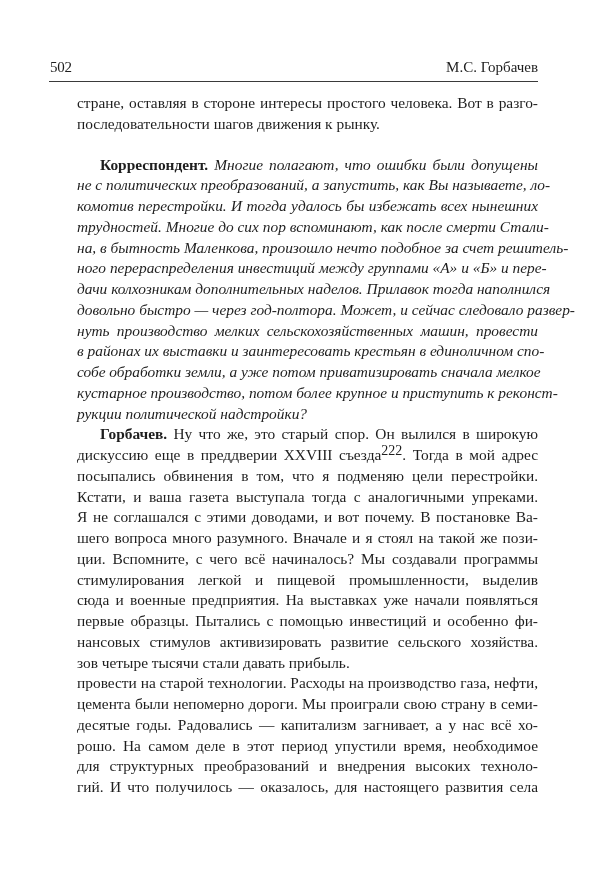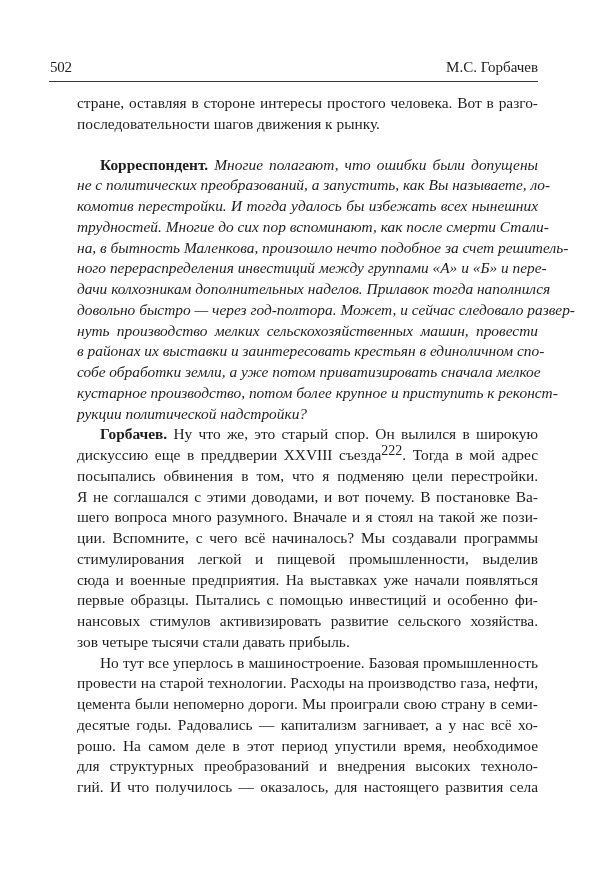--- a/index.html
+++ b/index.html
@@ -105,32 +105,32 @@
     <span class="line question">в районах их выставки и заинтересовать крестьян в единоличном спо-</span>
     <span class="line question">собе обработки земли, а уже потом приватизировать сначала мелкое</span>
     <span class="line question">кустарное производство, потом более крупное и приступить к реконст-</span>
     <span class="line question last">рукции политической надстройки?</span>
   </p>
 
   <p class="para">
     <span class="line" style="padding-left:23px;"><span class="speaker">Горбачев.</span><span> Ну что же, это старый спор. Он вылился в широкую</span></span>
     <span class="line"><span>дискуссию еще в преддверии XXVIII съезда</span><sup>222</sup><span>. Тогда в мой адрес</span></span>
     <span class="line">посыпались обвинения в том, что я подменяю цели перестройки.</span>
+    <span class="line">Кстати, и ваша газета выступала тогда с аналогичными упреками.</span>
     <span class="line">Я не соглашался с этими доводами, и вот почему. В постановке Ва-</span>
     <span class="line">шего вопроса много разумного. Вначале и я стоял на такой же пози-</span>
     <span class="line">ции. Вспомните, с чего всё начиналось? Мы создавали программы</span>
     <span class="line">стимулирования легкой и пищевой промышленности, выделив</span>
     <span class="line">сюда и военные предприятия. На выставках уже начали появляться</span>
     <span class="line">первые образцы. Пытались с помощью инвестиций и особенно фи-</span>
     <span class="line">нансовых стимулов активизировать развитие сельского хозяйства.</span>
     <span class="line last">зов четыре тысячи стали давать прибыль.</span>
   </p>
 
   <p class="para">
-    <span class="line" style="padding-left:23px;">Но тут все уперлось в машиностроение. Базовая промышленность</span>
     <span class="line">провести на старой технологии. Расходы на производство газа, нефти,</span>
     <span class="line">цемента были непомерно дороги. Мы проиграли свою страну в семи-</span>
     <span class="line">десятые годы. Радовались — капитализм загнивает, а у нас всё хо-</span>
     <span class="line">рошо. На самом деле в этот период упустили время, необходимое</span>
     <span class="line">для структурных преобразований и внедрения высоких техноло-</span>
     <span class="line">гий. И что получилось — оказалось, для настоящего развития села</span>
 
   </p>
 
 </div>

